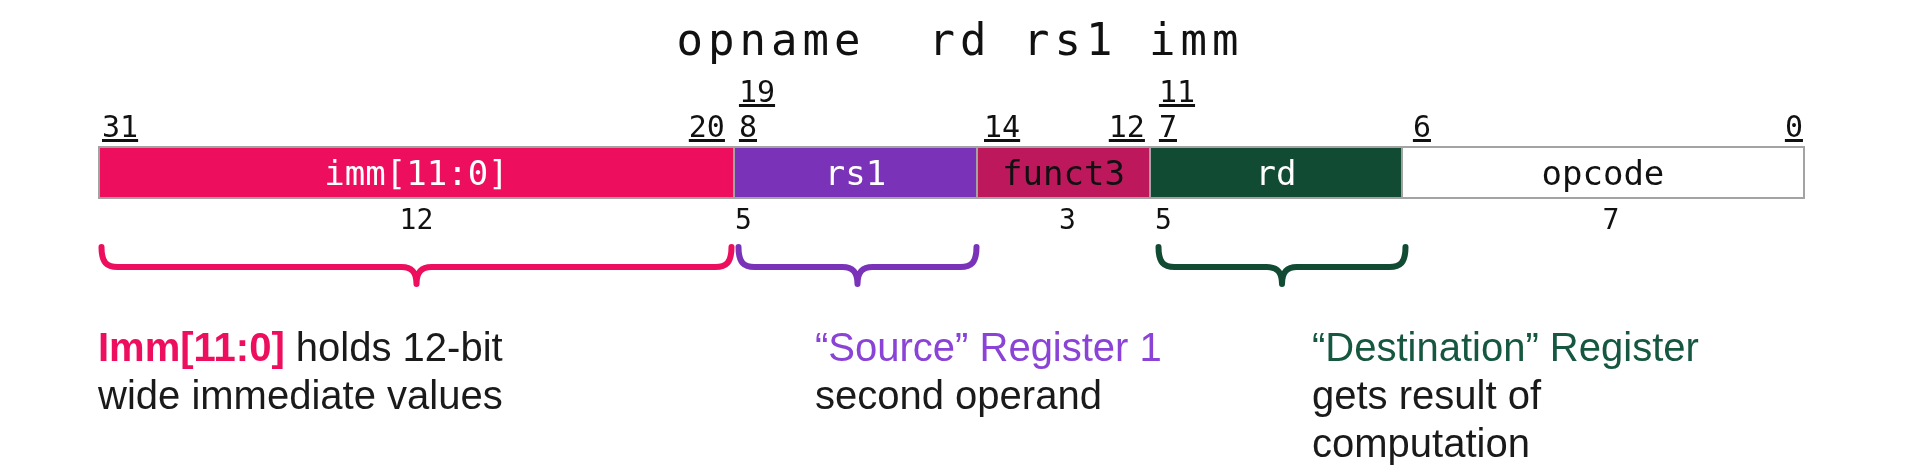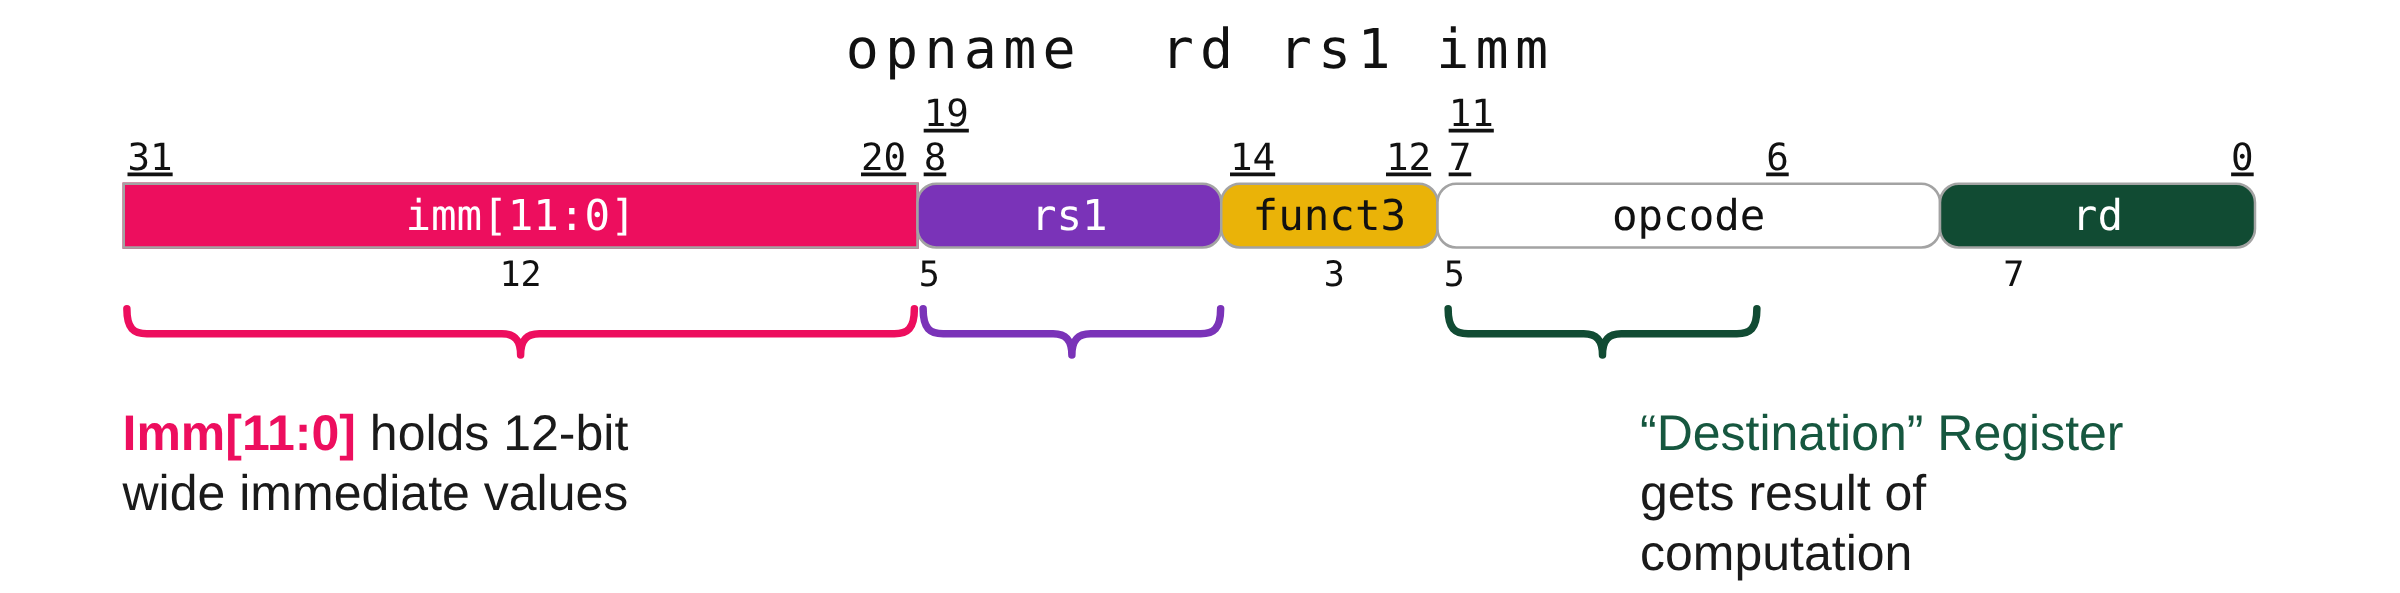--- a/index.html
+++ b/index.html
@@ -43,21 +43,21 @@
 
   .fields-row { height: 53px; }
   .field {
     box-sizing: border-box;
     border: 2px solid #a3a3a3;
     height: 53px;
     display: flex; align-items: center; justify-content: center;
     font-family: "DejaVu Sans Mono", monospace;
     font-size: 34px;
   }
-  .field + .field { margin-left: -2px; border-radius: 16px; }
+  .field + .field { margin-left: -2px; }
 
   .counts-row { height: 36px; }
   .counts-row .cell {
     display: flex; align-items: flex-start; justify-content: center;
     padding-top: 4px; box-sizing: border-box;
     font-family: "DejaVu Sans Mono", monospace;
     font-size: 28px; color: #111;
   }
 
   .braces-row { margin-top: 8px; height: 46px; }
@@ -109,28 +109,28 @@
       </div>
     </div>
 
     <div class="row fields-row">
       <div class="field w-imm" style="color: rgb(255, 255, 255); background-color: rgb(237, 14, 94);">
         <span>imm[11:0]</span>
       </div>
       <div class="field w-rs1" style="color: rgb(255, 255, 255); background-color: rgb(122, 51, 184);">
         <span>rs1</span>
       </div>
-      <div class="field w-funct3" style="color: rgb(17, 17, 17); background-color: #eab308;">
+      <div class="field w-funct3" style="color: rgb(17, 17, 17); background-color: #be185d;">
         <span>funct3</span>
+      </div>
+      <div class="field w-rd" style="color: rgb(255, 255, 255); background-color: rgb(17, 75, 51);">
+        <span>rd</span>
       </div>
       <div class="field w-opcode" style="color: rgb(17, 17, 17); background-color: rgb(255, 255, 255);">
         <span>opcode</span>
-      </div>
-      <div class="field w-rd" style="color: rgb(255, 255, 255); background-color: rgb(17, 75, 51);">
-        <span>rd</span>
       </div>
     </div>
 
     <div class="row counts-row">
       <div class="cell w-imm">12</div>
       <div class="cell w-rs1">5</div>
       <div class="cell w-funct3">3</div>
       <div class="cell w-rd">5</div>
       <div class="cell w-opcode">7</div>
     </div>
@@ -147,20 +147,24 @@
             <path d="M 3.5 4 C 3.5 20 9 24 19.5 24 L 112 24 C 122 24 127 29 127 41 C 127 29 132 24 142 24 L 234.5 24 C 245 24 250.5 20 250.5 4" fill="none" stroke="#114B33" stroke-width="6" stroke-linecap="round" stroke-linejoin="round"></path>
           </svg></div>
       <div class="cell w-opcode"></div>
     </div>
 
     <div class="annotations">
       <div class="annotation a1">
         <div><span class="lead-bold" style="color: rgb(237, 14, 94);">Imm[11:0]</span><span> holds 12-bit</span></div>
         <div>wide immediate values</div>
       </div>
+      <div class="annotation a2">
+        <div><span style="color: rgb(138, 67, 214);">“Source” Register 1</span><span></span></div>
+        <div>second operand</div>
+      </div>
       <div class="annotation a3">
         <div><span style="color: rgb(22, 87, 63);">“Destination” Register</span><span></span></div>
         <div>gets result of</div>
         <div>computation</div>
       </div>
     </div>
 
   </div>
 </div>
 

